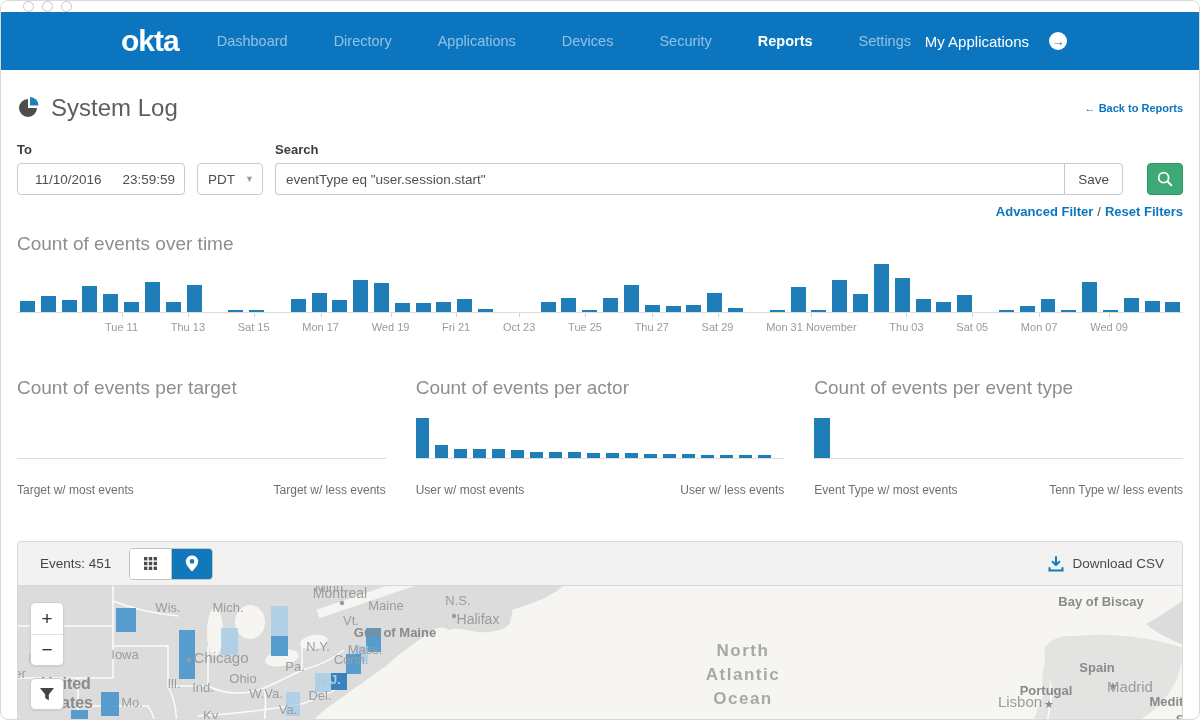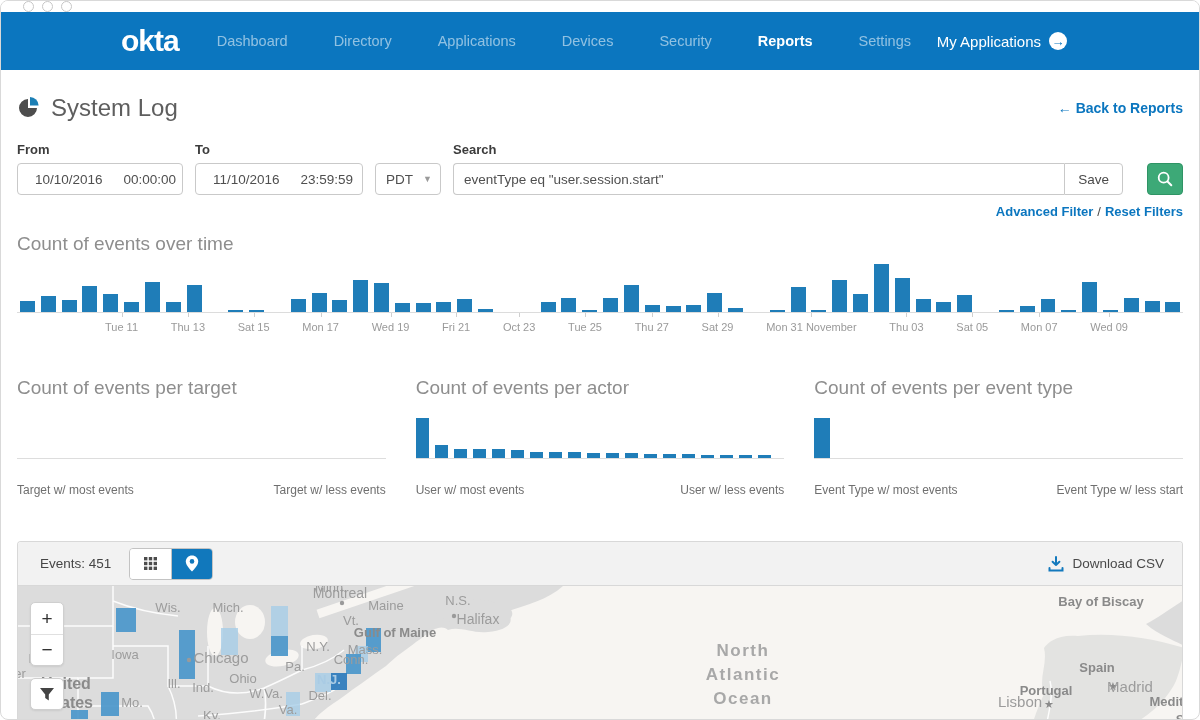--- a/index.html
+++ b/index.html
@@ -9,30 +9,30 @@
   
   .chrome { height:32px; background:#fff; display:flex; align-items:center; padding-left:22px; gap:8px; }
   .tl { width:11px; height:11px; border:1.5px solid #c6c6c6; border-radius:50%; background:#fff; }
 
   
   .nav { height:58px; background:#0b76bf; display:flex; align-items:center; color:#fff; flex:0 0 auto; }
   .logo { font-size:30px; font-weight:bold; letter-spacing:-1px; margin-left:120px; margin-right:38px; cursor:pointer; }
   .nav-items { display:flex; gap:46px; align-items:flex-start; }
   .nav-item { font-size:14.5px; color:rgba(255,255,255,.55); cursor:pointer; }
   .nav-item.active { color:#fff; font-weight:bold; }
-  .myapps { margin-left:auto; margin-right:132px; display:flex; align-items:center; gap:8px; font-size:15px; color:#fff; cursor:pointer; }
+  .myapps { margin-left:auto; margin-right:132px; display:flex; align-items:center; gap:20px; font-size:15px; color:#fff; cursor:pointer; }
   .arrow-circle { width:18px; height:18px; border-radius:50%; background:#fff; color:#0b76bf; display:flex; align-items:center; justify-content:center; font-size:13px; font-weight:bold; line-height:1; }
 
   .main { flex:1; padding:24px 16px 0 16px; display:flex; flex-direction:column; }
 
   
   .title-row { display:flex; align-items:center; }
   .pie { width:22px; height:22px; margin-right:12px; }
   .page-title { font-size:24px; color:#5e5e5e; }
-  .back-link { margin-left:auto; color:#0b76bf; font-size:14px; font-weight:bold; cursor:pointer; }
+  .back-link { margin-left:auto; color:#0b76bf; font-size:11px; font-weight:bold; cursor:pointer; }
 
   
   .filter-row { display:flex; margin-top:20px; gap:12px; align-items:flex-end; }
   .fgroup { display:flex; flex-direction:column; }
   .flabel { font-size:13px; font-weight:bold; color:#3c3c3c; margin-bottom:6px; }
   .databox { height:32px; border:1px solid #c9c9c9; border-radius:4px; background:#fff; display:flex; align-items:center; padding:0 10px; gap:7px; font-size:13.5px; color:#4f4f4f; }
   .sep { width:6px; }
   .tzbox { height:32px; width:66px; border:1px solid #c9c9c9; border-radius:4px; display:flex; align-items:center; justify-content:space-between; padding:0 8px 0 10px; font-size:13.5px; color:#4f4f4f; cursor:pointer; }
   .caret { font-size:9px; color:#9a9a9a; }
   .searchgroup { flex:1; display:flex; flex-direction:column; }
@@ -120,37 +120,20 @@
         <path d="M13,8.6 L13,0 A8.6,8.6 0 0 1 21.6,8.6 Z" fill="#1c7fb5"></path>
       </svg>
       <span class="page-title">System Log</span>
       <span class="back-link">
         <span>←</span>
         <span>Back to Reports</span>
       </span>
     </div>
 
     <div class="filter-row">
-      <div class="fgroup">
-        <span class="flabel">From</span>
-        <div class="databox" style="width:166px;">
-          <svg width="13" height="13" viewBox="0 0 14 14">
-              <rect x="1" y="2.5" width="12" height="10.5" rx="1.5" fill="none" stroke="#9a9a9a" stroke-width="1.3"></rect>
-              <line x1="4" y1="0.5" x2="4" y2="3.5" stroke="#9a9a9a" stroke-width="1.3"></line>
-              <line x1="10" y1="0.5" x2="10" y2="3.5" stroke="#9a9a9a" stroke-width="1.3"></line>
-            </svg>
-          <span>10/10/2016</span>
-          <span class="sep"></span>
-          <svg width="13" height="13" viewBox="0 0 14 14">
-              <circle cx="7" cy="7" r="6" fill="none" stroke="#9a9a9a" stroke-width="1.3"></circle>
-              <path d="M7 3.5 V7 L9.5 8.5" fill="none" stroke="#9a9a9a" stroke-width="1.3"></path>
-            </svg>
-          <span>00:00:00</span>
-        </div>
-      </div>
       <div class="fgroup">
         <span class="flabel">To</span>
         <div class="databox" style="width:168px;">
           <svg width="13" height="13" viewBox="0 0 14 14">
               <rect x="1" y="2.5" width="12" height="10.5" rx="1.5" fill="none" stroke="#9a9a9a" stroke-width="1.3"></rect>
               <line x1="4" y1="0.5" x2="4" y2="3.5" stroke="#9a9a9a" stroke-width="1.3"></line>
               <line x1="10" y1="0.5" x2="10" y2="3.5" stroke="#9a9a9a" stroke-width="1.3"></line>
             </svg>
           <span>11/10/2016</span>
           <span class="sep"></span>
@@ -417,21 +400,21 @@
           <span>User w/ less events</span>
         </div>
       </div>
       <div class="mini">
         <div class="chart-title">Count of events per event type</div>
         <div class="mini-bars">
             <div class="mbar" style="width: 16px; height: 40px;"></div>
           </div>
         <div class="mini-foot">
           <span>Event Type w/ most events</span>
-          <span>Event Type w/ less start</span>
+          <span>Tenn Type w/ less events</span>
         </div>
       </div>
     </div>
 
     <div class="panel">
       <div class="panel-head">
         <span class="events-count">Events: 451</span>
         <div class="toggle">
           <div class="tbtn">
             <svg width="15" height="15" viewBox="0 0 15 15">

